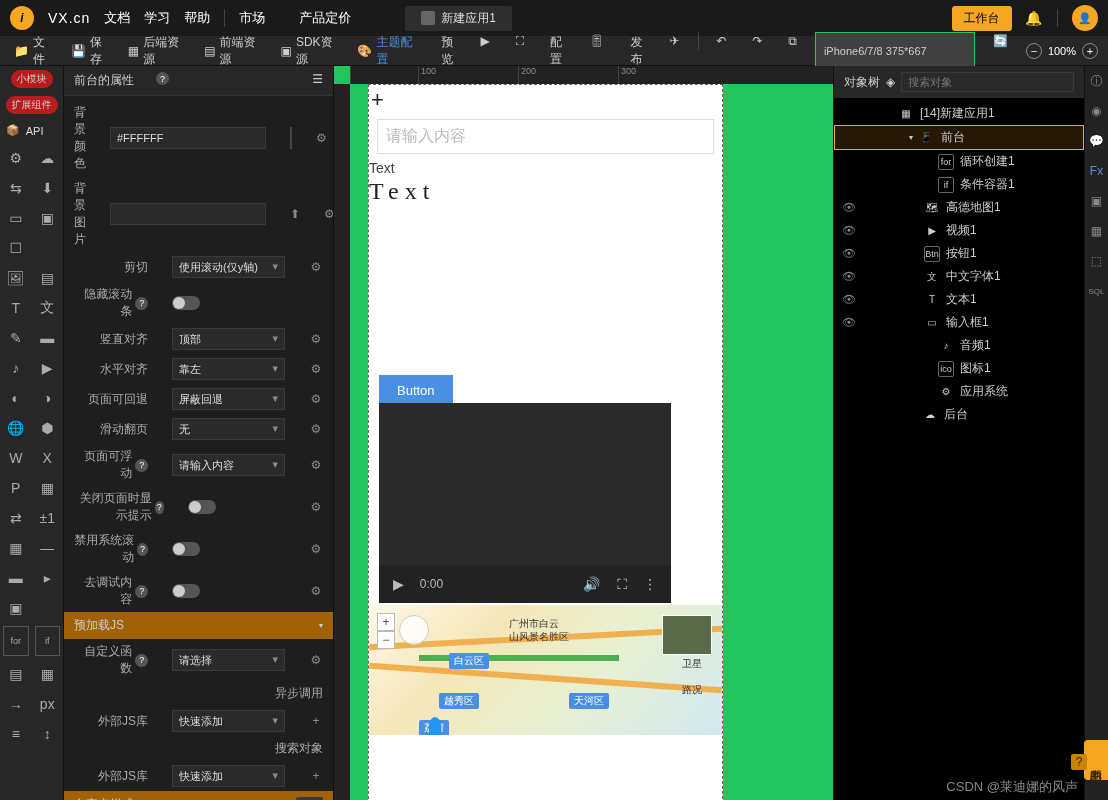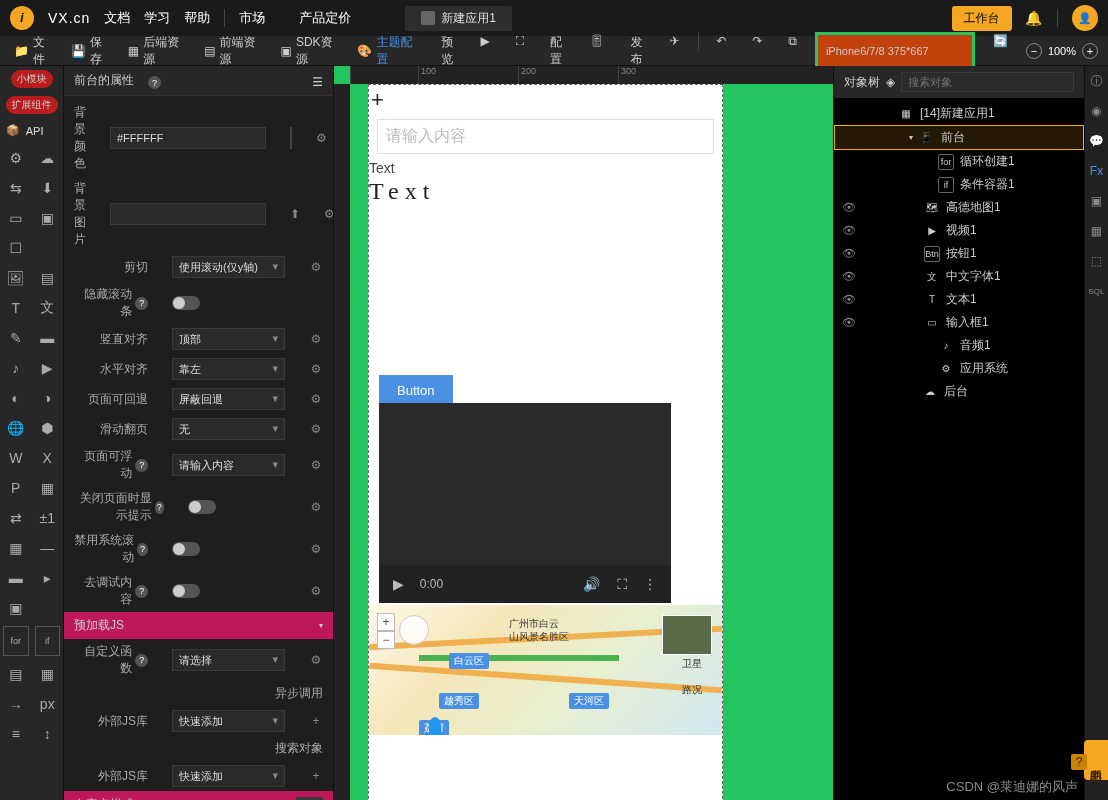--- a/index.html
+++ b/index.html
@@ -14,46 +14,46 @@
 .app-icon { width:14px; height:14px; background:#666; border-radius:2px; display:inline-block; }
 .spacer { flex:1; }
 .btn-orange { background:#f5a623; color:#000; padding:4px 12px; border-radius:3px; font-size:12px; cursor:pointer; }
 .avatar { width:26px; height:26px; border-radius:50%; background:#f5a623; display:flex; align-items:center; justify-content:center; color:#000; font-size:11px; }
 .bell { color:#f5a623; font-size:14px; cursor:pointer; }
 
 .toolbar { height:30px; background:#272727; display:flex; align-items:center; padding:0 10px; gap:8px; border-bottom:1px solid #111; }
 .tb-item { display:flex; align-items:center; gap:4px; color:#ccc; font-size:12px; cursor:pointer; padding:2px 4px; }
 .tb-center { display:flex; gap:10px; margin-left:auto; }
 .tb-btn { padding:2px 8px; color:#ccc; cursor:pointer; font-size:12px; }
-.device-sel { background:#c2410c; border:3px solid #22c55e; color:#ccc; padding:2px 8px; font-size:11px; width:160px; }
+.device-sel { background:#404040; border:1px solid #22c55e; color:#ccc; padding:2px 8px; font-size:11px; width:160px; }
 .zoom { display:flex; align-items:center; gap:6px; color:#fff; font-size:11px; }
 .zoom-circle { width:16px; height:16px; border-radius:50%; border:1px solid #888; display:flex; align-items:center; justify-content:center; font-size:11px; cursor:pointer; }
 
 .main { display:flex; height:calc(100% - 66px); position:relative; }
 
 .palette-top { width:64px; background:#272727; display:flex; flex-direction:column; border-right:1px solid #111; }
 .pill { background:#b91c1c; border-radius:10px; padding:2px 6px; font-size:10px; margin:4px auto; text-align:center; cursor:pointer; }
 .palette-grid { display:grid; grid-template-columns:1fr 1fr; }
 .pal-cell { height:30px; display:flex; align-items:center; justify-content:center; color:#aaa; cursor:pointer; border:0; font-size:14px; }
 .pal-api { grid-column:1/3; font-size:11px; color:#ddd; padding:6px; display:flex; gap:6px; align-items:center; }
 
 .props { width:270px; background:#1e1e1e; border-right:1px solid #111; overflow:hidden; }
-.props-head { background:#272727; padding:6px 10px; display:flex; align-items:flex-end; gap:14px; border-bottom:1px solid #333; }
+.props-head { background:#272727; padding:6px 10px; display:flex; align-items:flex-start; gap:22px; border-bottom:1px solid #333; }
 .help-q { width:13px; height:13px; border-radius:50%; background:#555; color:#fff; font-size:9px; display:inline-flex; align-items:center; justify-content:center; }
 .props-body { padding:4px 0; }
 .prow { display:flex; align-items:center; padding:4px 10px; gap:24px; }
 .plabel { width:74px; text-align:right; color:#aaa; font-size:12px; display:flex; justify-content:flex-end; align-items:center; gap:3px; }
 .pinput { flex:1; background:#2a2a2a; border:1px solid #3a3a3a; color:#ddd; padding:3px 6px; font-size:11px; height:22px; }
 .pselect { flex:1; background:#2a2a2a; border:1px solid #3a3a3a; color:#ddd; padding:3px 6px; font-size:11px; height:22px; position:relative; }
 .pselect::after { content:"▾"; position:absolute; right:6px; color:#888; }
 .swatch { width:22px; height:22px; background:#fff; border:1px solid #444; }
 .pgear { color:#888; font-size:12px; cursor:pointer; width:14px; text-align:center; }
 .toggle { width:28px; height:14px; background:#555; border-radius:7px; position:relative; cursor:pointer; }
 .toggle::after { content:""; width:12px; height:12px; background:#ccc; border-radius:50%; position:absolute; top:1px; left:1px; }
-.section-head { background:#be185d; padding:5px 10px; font-size:12px; color:#ccc; display:flex; align-items:center; justify-content:space-between; }
+.section-head { background:#a16207; padding:5px 10px; font-size:12px; color:#ccc; display:flex; align-items:center; justify-content:space-between; }
 .addbtn { background:#3a3a3a; padding:1px 10px; border-radius:2px; cursor:pointer; color:#ccc; }
 
 .canvas-wrap { flex:1; background:#22c55e; position:relative; overflow:hidden; }
 .ruler-h { position:absolute; top:0; left:16px; right:0; height:18px; background:#222; display:flex; color:#888; font-size:9px; overflow:hidden; }
 .ruler-h span { width:100px; border-left:1px solid #444; padding-left:2px; }
 .ruler-v { position:absolute; top:18px; left:0; width:16px; bottom:0; background:#222; }
 .device-frame { position:absolute; top:18px; left:34px; width:355px; height:740px; background:#fff; border:1px dashed #666; }
 .df-plus { position:absolute; top:2px; left:2px; font-size:22px; color:#222; font-weight:300; }
 .df-input { margin:34px 8px 0; border:1px solid #ddd; padding:6px 8px; color:#bbb; font-size:16px; }
 .df-text1 { margin:6px 0 0 0px; color:#444; font-size:14px; }
@@ -468,20 +468,26 @@
           </div>
         <div class="tnode">
             <span class="teye"></span>
             <span class="indent" style="width:70px"></span>
             <span class="ticon">♪</span>
             <span>音频1</span>
           </div>
         <div class="tnode">
             <span class="teye"></span>
             <span class="indent" style="width:70px"></span>
+            <span class="ticon box">ico</span>
+            <span>图标1</span>
+          </div>
+        <div class="tnode">
+            <span class="teye"></span>
+            <span class="indent" style="width:70px"></span>
             <span class="ticon">⚙</span>
             <span>应用系统</span>
           </div>
         <div class="tnode">
             <span class="teye"></span>
             <span class="indent" style="width:54px"></span>
             <span class="ticon">☁</span>
             <span>后台</span>
           </div>
       </div>

